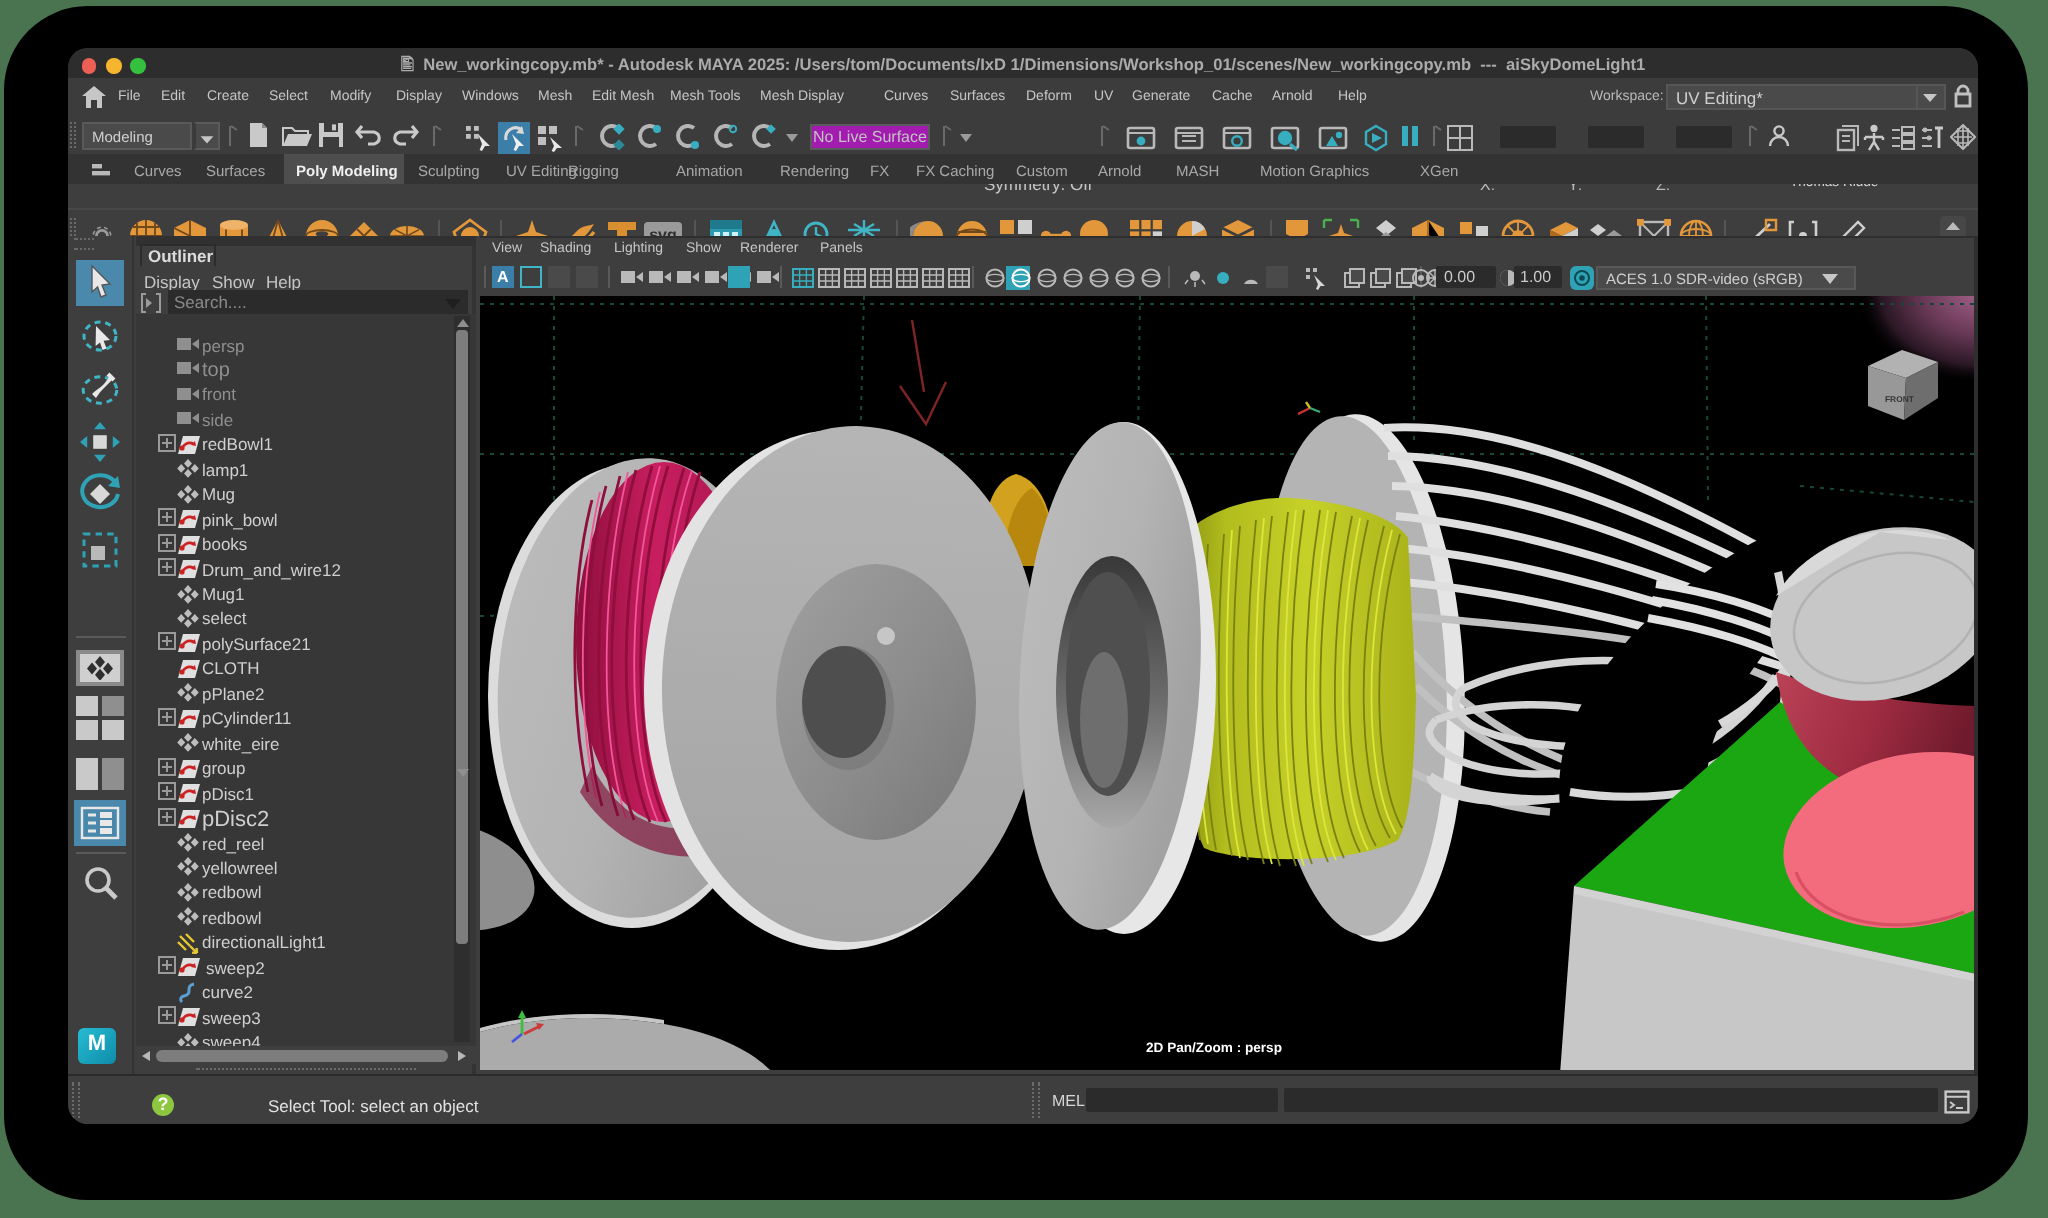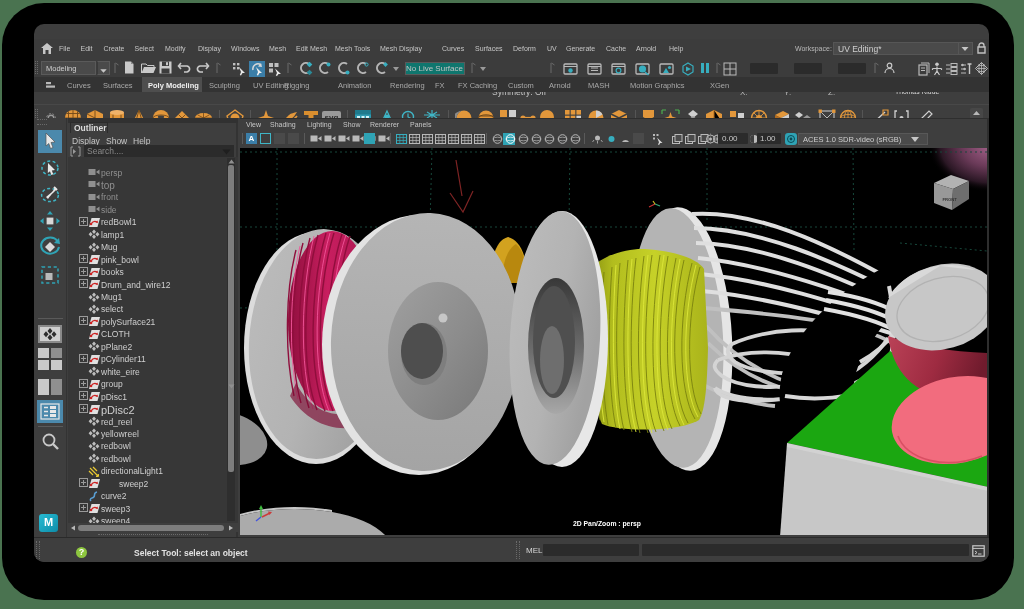--- a/index.html
+++ b/index.html
@@ -25,20 +25,26 @@
   .scene{position:absolute;left:0;top:30px;width:747px;height:387px;}
   .rstrip{position:absolute;left:953px;top:0;width:2px;height:419px;background:#2e2e2e;}
   .bottombar{position:absolute;left:0;top:513px;width:955px;height:25px;background:#3E3E3E;border-top:1px solid #2a2a2a;}
   .fld{position:absolute;background:#2B2B2B;border-radius:1px;}
   .seg{position:absolute;font-size:9px;color:#C6C6C6;margin-top:24px;}
 </style></head>
 <body>
 <div class="shadow"></div>
 <div class="win">
 
+  <div class="titlebar">
+    <div class="tl" style="left:6.8px;background:#EC5F54;"></div>
+    <div class="tl" style="left:19px;background:#F5B52E;"></div>
+    <div class="tl" style="left:31.4px;background:#35C13F;"></div>
+    <div class="title">🖺&nbsp; New_workingcopy.mb* - Autodesk MAYA 2025: /Users/tom/Documents/IxD 1/Dimensions/Workshop_01/scenes/New_workingcopy.mb&nbsp; ---&nbsp; aiSkyDomeLight1</div>
+  </div>
 
   <div class="menubar" id="menubar">
     <svg style="position:absolute;left:7px;top:4px" width="12" height="11" viewBox="0 0 12 11">
         <path d="M6 0 L12 5 L10 5 L10 11 L7.5 11 L7.5 7 L4.5 7 L4.5 11 L2 11 L2 5 L0 5 Z" fill="#C6C6C6"></path>
       </svg>
     <span class="mi" style="left:25px">File</span>
       <span class="mi" style="left:46.5px">Edit</span>
       <span class="mi" style="left:69.5px">Create</span>
       <span class="mi" style="left:100.5px">Select</span>
       <span class="mi" style="left:131px">Modify</span>
@@ -143,21 +149,21 @@
         <path d="M11 2 A5 5 0 1 0 11 10" fill="none" stroke="#B5B5B5" stroke-width="2"></path>
         <circle cx="11.5" cy="2.5" r="1.6" fill="none" stroke="#37AEBF"></circle>
       </svg>
     <svg style="position:absolute;left:340px;top:4px" width="15" height="13" viewBox="0 0 15 13">
         <path d="M11 2 A5 5 0 1 0 11 10" fill="none" stroke="#B5B5B5" stroke-width="2"></path>
         <rect x="9.8" y="0.8" width="3.4" height="3.4" fill="#37AEBF" transform="rotate(45 11.5 2.5)"></rect>
       </svg>
     <svg style="position:absolute;left:358px;top:8px" width="8" height="6" viewBox="0 0 8 6">
         <path d="M1 1 L7 1 L4 5 Z" fill="#9a9a9a"></path>
       </svg>
-    <div style="position:absolute;left:371px;top:3.5px;width:60px;height:13px;background:#0f766e;border:1px solid #5a5a5a;font-size:8px;color:#C3C3C3;padding-top:1.5px">No Live Surface</div>
+    <div style="position:absolute;left:371px;top:3.5px;width:60px;height:13px;background:#a21caf;border:1px solid #5a5a5a;font-size:8px;color:#C3C3C3;text-align:center;padding-top:1.5px">No Live Surface</div>
     <svg style="position:absolute;left:437px;top:4px" width="6" height="12" viewBox="0 0 6 12">
         <path d="M1 1 L1 11 M1.5 1 L4.5 3" stroke="#6a6a6a" stroke-width="1"></path>
       </svg>
     <svg style="position:absolute;left:445px;top:8px" width="8" height="6" viewBox="0 0 8 6">
         <path d="M1 1 L7 1 L4 5 Z" fill="#9a9a9a"></path>
       </svg>
     <span class="seg" style="left:458px;top:5px;font-size:8.5px">Symmetry: Off</span>
     <svg style="position:absolute;left:516px;top:4px" width="6" height="12" viewBox="0 0 6 12">
         <path d="M1 1 L1 11 M1.5 1 L4.5 3" stroke="#6a6a6a" stroke-width="1"></path>
       </svg>
@@ -711,21 +717,21 @@
           <svg style="position:absolute;left:11px;top:321.8px" width="9" height="9" viewBox="0 0 9 9">
             <rect x="0.5" y="0.5" width="8" height="8" fill="none" stroke="#9a9a9a"></rect>
             <path d="M2 4.5 L7 4.5 M4.5 2 L4.5 7" stroke="#9a9a9a"></path>
           </svg>
           <svg style="position:absolute;left:20px;top:321.8px" width="13" height="11" viewBox="0 0 13 11">
             <path d="M3.5 1 L12 1 L9.5 10 L1 10 Z" fill="#E0E0E0"></path>
             <path d="M3 7 C5 4 7 4 9 5" stroke="#CC2222" stroke-width="1.3" fill="none"></path>
             <path d="M9.5 3.5 L10 6 L7.5 5.5 Z" fill="#CC2222"></path>
             <circle cx="3" cy="7" r="1.3" fill="#CC2222"></circle>
           </svg>
-          <span style="position:absolute;left:51px;top:322.3px;font-size:8.5px;color:#CFCFCF">sweep2</span>
+          <span style="position:absolute;left:35px;top:322.3px;font-size:8.5px;color:#CFCFCF">sweep2</span>
           <svg style="position:absolute;left:20px;top:334.2px" width="12" height="11" viewBox="0 0 12 11">
             <path d="M9 1 C4 2 9 6 4 7 C2 7.5 2 9 3 10" stroke="#5A9FD4" stroke-width="1.5" fill="none"></path>
           </svg>
           <span style="position:absolute;left:33px;top:334.7px;font-size:8.5px;color:#CFCFCF">curve2</span>
           <svg style="position:absolute;left:11px;top:346.6px" width="9" height="9" viewBox="0 0 9 9">
             <rect x="0.5" y="0.5" width="8" height="8" fill="none" stroke="#9a9a9a"></rect>
             <path d="M2 4.5 L7 4.5 M4.5 2 L4.5 7" stroke="#9a9a9a"></path>
           </svg>
           <svg style="position:absolute;left:20px;top:346.6px" width="13" height="11" viewBox="0 0 13 11">
             <path d="M3.5 1 L12 1 L9.5 10 L1 10 Z" fill="#E0E0E0"></path>
@@ -1117,21 +1123,21 @@
         </g>
         <text x="367" y="378" font-size="6.8" font-weight="bold" fill="#FFF" text-anchor="middle" font-family="Liberation Sans">2D Pan/Zoom : persp</text>
       </svg>
     </div>
     <div class="rstrip"></div>
   </div>
 
   <div class="bottombar" id="bottombar">
     <div style="position:absolute;left:2px;top:3px;width:4px;height:18px;border-left:1px dotted #6a6a6a;border-right:1px dotted #6a6a6a"></div>
     <div style="position:absolute;left:42px;top:9px;width:11px;height:11px;border-radius:50%;background:#8DC63F;color:#fff;font-size:9px;font-weight:bold;text-align:center;line-height:11px">?</div>
-    <span style="position:absolute;left:100px;top:9.5px;font-size:8.5px;font-weight:bold;color:#E2E2E2">Select Tool: select an object</span>
+    <span style="position:absolute;left:100px;top:9.5px;font-size:8.5px;font-weight:normal;color:#E2E2E2">Select Tool: select an object</span>
     <div style="position:absolute;left:482px;top:3px;width:4px;height:18px;border-left:1px dotted #6a6a6a;border-right:1px dotted #6a6a6a"></div>
     <span style="position:absolute;left:492px;top:8px;font-size:8px;font-weight:normal;color:#D6D6D6">MEL</span>
     <div class="fld" style="left:509px;top:6px;width:96px;height:12px"></div>
     <div class="fld" style="left:608px;top:6px;width:327px;height:12px"></div>
     <svg style="position:absolute;left:938px;top:6px" width="13" height="13" viewBox="0 0 13 13">
         <rect x="0.8" y="1.8" width="11.4" height="10.4" fill="none" stroke="#C9C9C9" stroke-width="1.2"></rect>
         <path d="M0.8 4.4 L12.2 4.4" stroke="#C9C9C9"></path>
         <path d="M3 7 L5 8.5 L3 10" fill="none" stroke="#C9C9C9"></path>
         <path d="M6 10 L9.5 10" stroke="#C9C9C9"></path>
       </svg>

